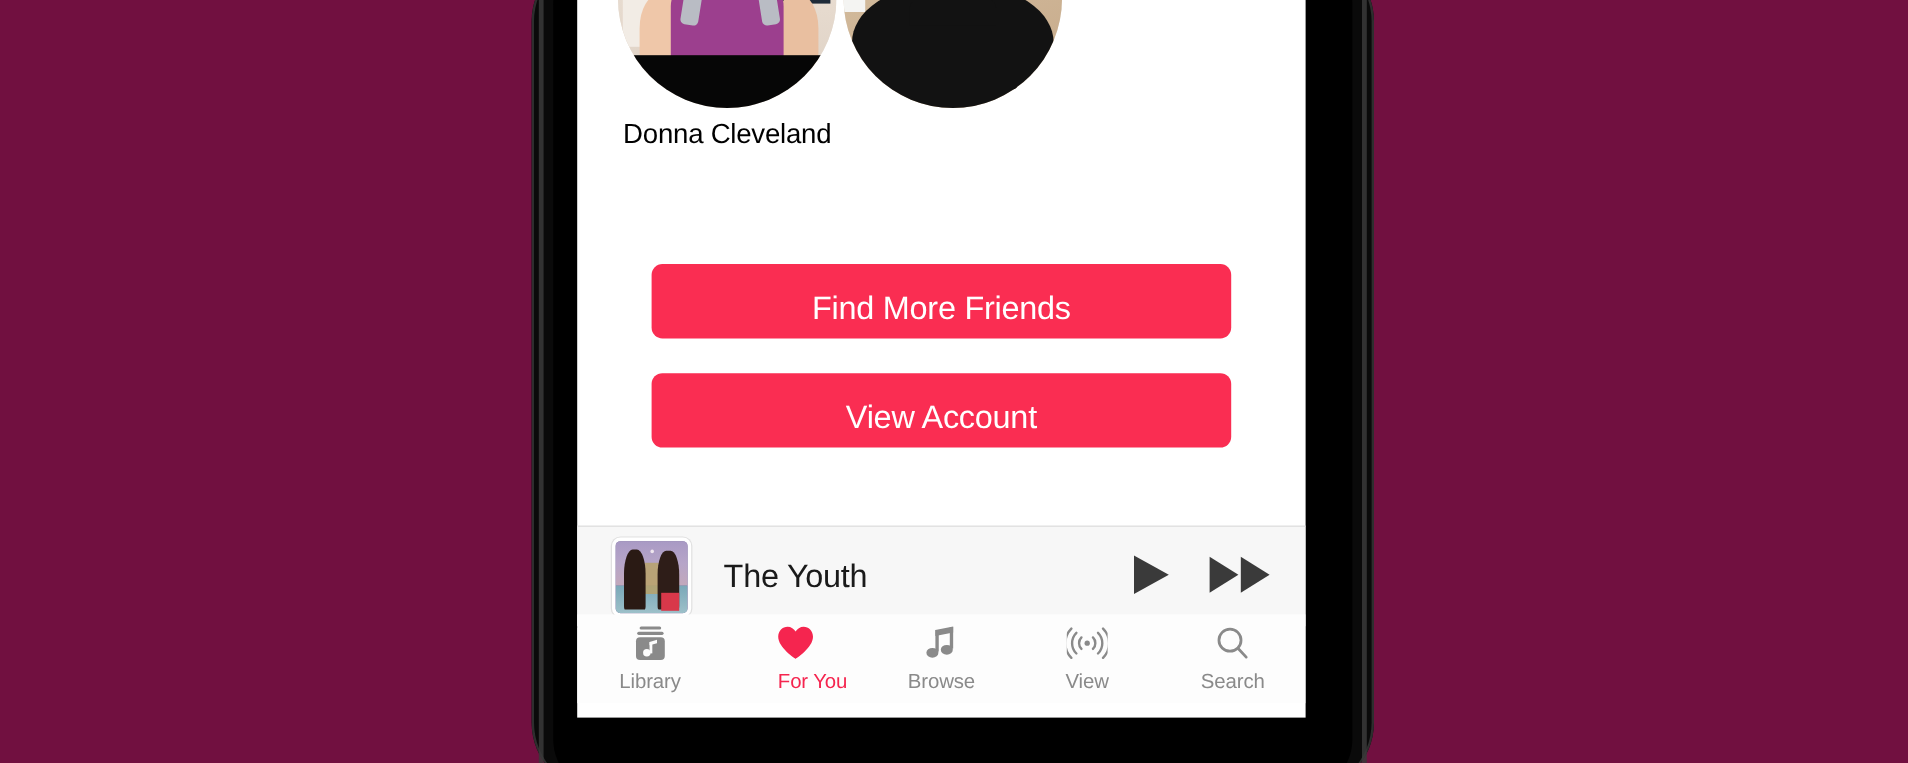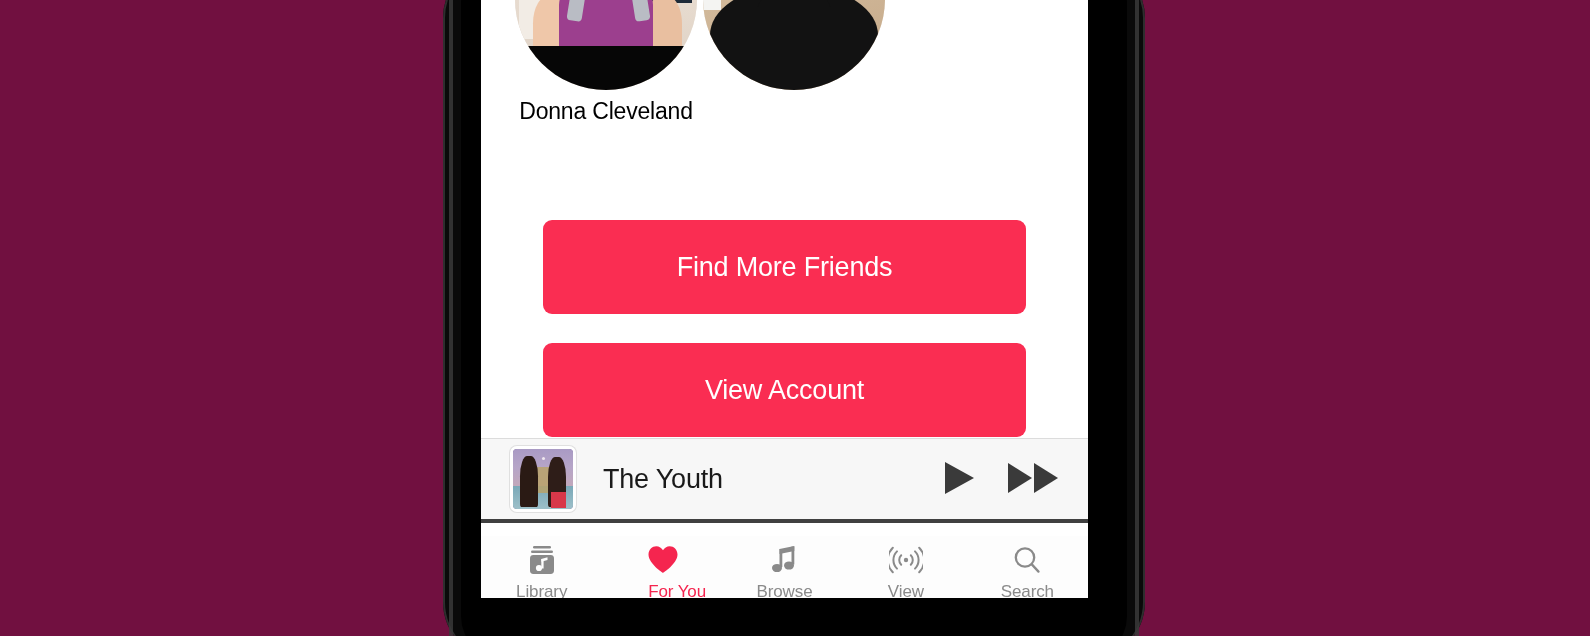--- a/index.html
+++ b/index.html
@@ -121,21 +121,21 @@
   
   #action-buttons {
     position: absolute;
     left: 62px;
     top: 260px;
     width: 483px;
   }
   .action-button {
     display: block;
     width: 483px;
-    height: 94px;
+    height: 62px;
     line-height: 75px;
     text-align: center;
     background: #fa2d52;
     color: #ffffff;
     font-size: 27px;
     border: none;
     border-radius: 9px;
     cursor: pointer;
     font-family: "Liberation Sans", sans-serif;
     padding: 0;
@@ -145,21 +145,21 @@
 
   
   #now-playing-bar {
     position: absolute;
     left: 0;
     top: 478px;
     width: 607px;
     height: 85px;
     background: #f7f7f7;
     border-top: 1px solid #dcdcdc;
-    border-bottom: 4px solid #404040;
+    border-bottom: 1px solid #404040;
     display: flex;
     align-items: center;
     box-sizing: border-box;
   }
   #album-art {
     position: relative;
     width: 66px;
     height: 66px;
     margin-left: 29px;
     border-radius: 7px;
@@ -192,21 +192,21 @@
     display: flex;
     align-items: center;
   }
   #play-button { margin-right: 30px; }
   #forward-button { margin-right: 28px; }
 
   
   #tab-bar {
     position: absolute;
     left: 0;
-    top: 576px;
+    top: 552px;
     width: 607px;
     height: 74px;
     background: #fdfdfd;
     display: flex;
     box-sizing: border-box;
   }
   .tab-item {
     flex: 1;
     display: flex;
     flex-direction: column;

